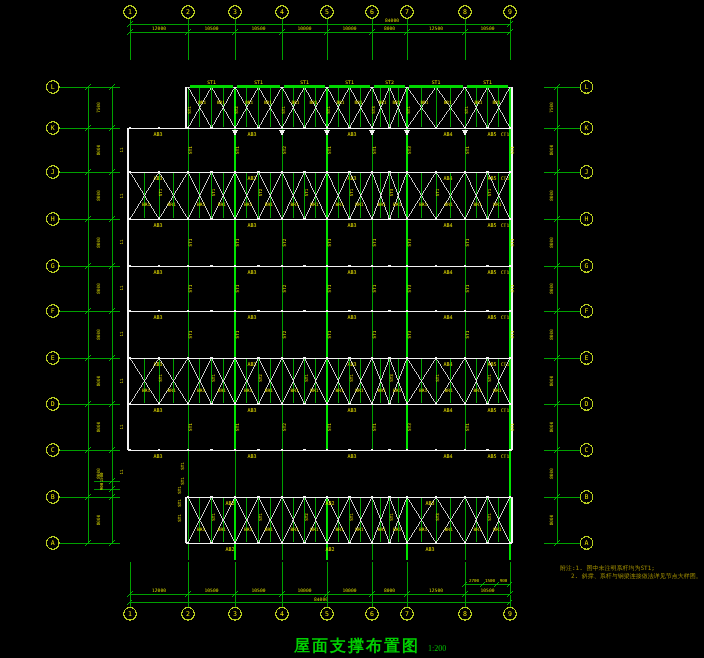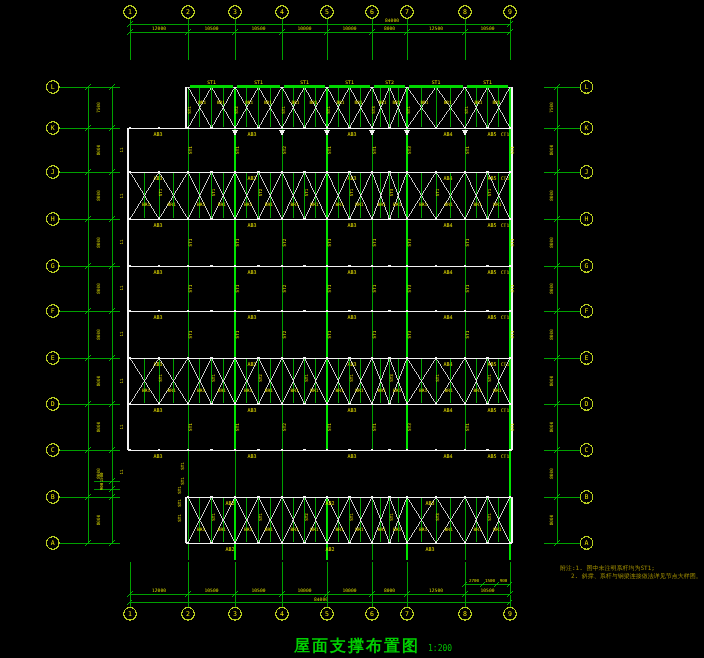--- a/index.html
+++ b/index.html
@@ -2,21 +2,21 @@
 <html><head>
 <meta charset="utf-8">
 <style>
   html,body{margin:0;padding:0;background:#000;}
   #stage{position:relative;width:704px;height:658px;background:#000;overflow:hidden;
          font-family:"DejaVu Sans Mono",monospace;}
   #cad-svg{position:absolute;left:0;top:0;shape-rendering:crispEdges;}
   #title-block{position:absolute;left:292px;top:636px;white-space:nowrap;}
   #title-block .t{color:#00d000;font-size:16px;font-weight:bold;letter-spacing:2px;
                   border-bottom:2px solid #00c000;padding:0 2px 11px 2px;}
-  #title-block .s{color:#00c000;font-size:8px;margin-left:6px;}
+  #title-block .s{color:#00c000;font-size:8px;margin-left:6px;font-family:Liberation Serif, serif;}
   #notes{position:absolute;left:560px;top:564px;width:144px;color:#a39000;
          font-size:6px;line-height:7.5px;white-space:nowrap;}
   #notes .n2{padding-left:11px;}
 </style>
 </head>
 <body>
 
 <div id="stage">
   <svg id="cad-svg" width="704" height="658" xmlns="http://www.w3.org/2000/svg">
       <line x1="130" y1="24" x2="510" y2="24" stroke="#00a000" stroke-width="1"></line>

